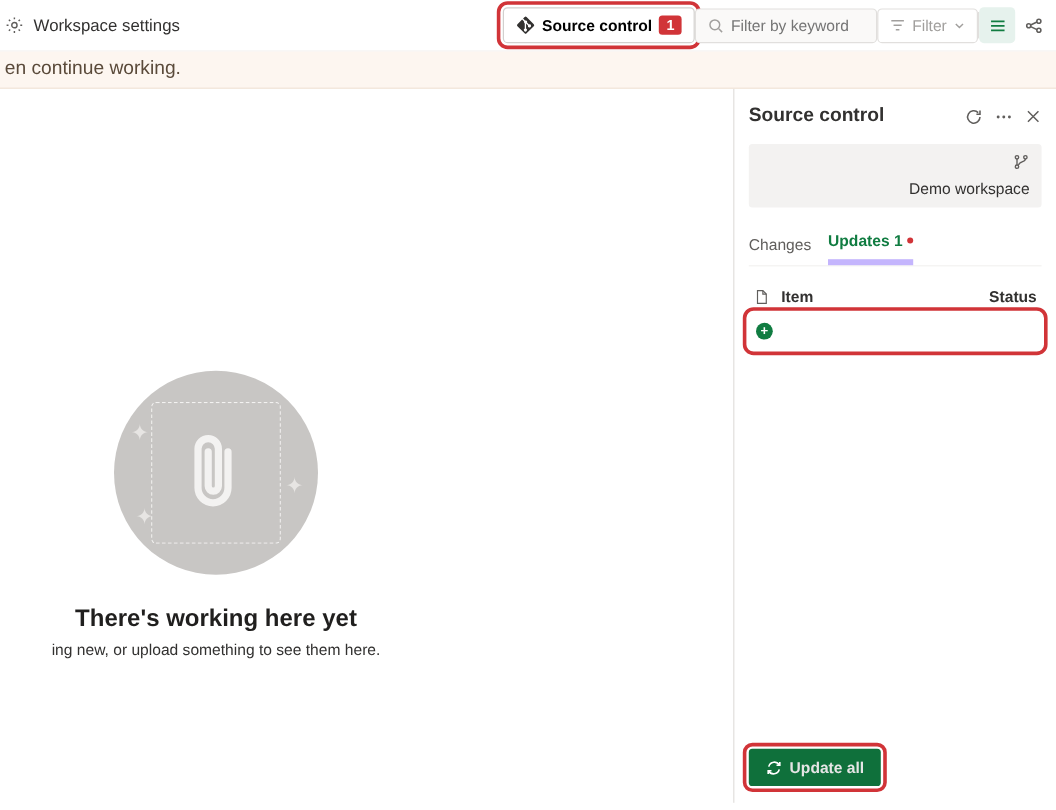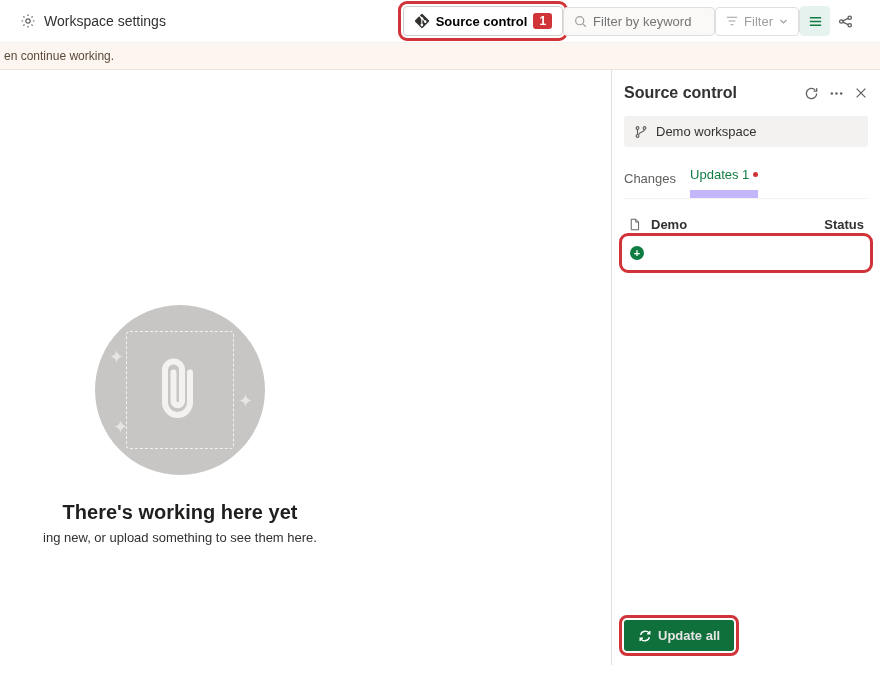--- a/index.html
+++ b/index.html
@@ -1,55 +1,55 @@
 <!DOCTYPE html>
 <html><head>
   <meta charset="utf-8">
   <style>
     * { box-sizing: border-box; margin: 0; padding: 0; font-family: 'Segoe UI', -apple-system, sans-serif; }
     body { width: 880px; height: 675px; background: #fff; overflow: hidden; font-size: 13px; color: #323130; }
 
     
-    .topbar { display: flex; align-items: center; padding: 6px 20px; gap: 0; border-bottom: 1px solid #f3f2f1; }
+    .topbar { display: flex; align-items: center; padding: 6px 4px; gap: 0; border-bottom: 1px solid #f3f2f1; }
     .ws-settings { display: flex; align-items: center; gap: 8px; color: #323130; font-size: 14px; }
     .topbar-spacer { flex: 1; }
     .src-btn { display: flex; align-items: center; gap: 6px; border: 1px solid #d2d0ce; background: #fff; padding: 6px 10px; border-radius: 4px; cursor: pointer; font-size: 13px; font-weight: 600;}
     .badge-red { background: #d13438; color: #fff; font-weight: 700; border-radius: 3px; padding: 1px 6px; font-size: 12px; }
     .highlight-red { outline: 3px solid #d13438; outline-offset: 2px; border-radius: 4px; }
     .filter-input { display: flex; align-items: center; gap: 6px; border: 1px solid #e1dfdd; background: #faf9f8; padding: 6px 10px; border-radius: 4px; color: #a19f9d; width: 152px; }
     .filter-input input { border: none; background: transparent; outline: none; width: 100%; color: #605e5c; font-size: 13px;}
     .filter-btn { display: flex; align-items: center; gap: 6px; border: 1px solid #e1dfdd; background: #fff; padding: 6px 10px; border-radius: 4px; cursor: pointer; color: #a19f9d; font-size: 13px;}
     .divider-v { width: 1px; height: 22px; background: #e1dfdd; }
     .iconbtn { width: 30px; height: 30px; display: flex; align-items: center; justify-content: center; border-radius: 4px; cursor: pointer; }
     .iconbtn.active { background: #e6f2ed; }
     
     
-    .warn-strip { background: #fdf6f0; padding: 6px 4px; font-size: 12px; color: #5a4a3a; border-bottom: 1px solid #f0e4d8; }
+    .warn-strip { background: #fdf6f0; padding: 6px 4px; font-size: 16px; color: #5a4a3a; border-bottom: 1px solid #f0e4d8; }
 
     
     .main { display: flex; height: calc(100% - 80px); }
     .left { flex: 1; border-right: 1px solid #e1dfdd; position: relative; }
     .right { width: 268px; padding: 14px 12px; display: flex; flex-direction: column; }
 
     
     .empty { position: absolute; left: 0; bottom: 120px; display: flex; flex-direction: column; align-items: center; width: 360px; text-align: center;}
     .empty .circle { width: 170px; height: 170px; border-radius: 50%; background: #c8c6c4; display: flex; align-items: center; justify-content: center; position: relative; }
     .empty .dashbox { width: 108px; height: 118px; border: 1.5px dashed #f3f2f1; border-radius: 4px; display: flex; align-items: center; justify-content: center; position: relative;}
     .empty h2 { margin-top: 26px; font-size: 20px; font-weight: 600; color: #201f1e; }
     .empty p { margin-top: 6px; font-size: 13px; color: #323130; }
     .sparkle { position: absolute; color: #e7e5e3; font-size: 18px; }
 
     
     .panel-head { display: flex; align-items: center; justify-content: space-between; margin-bottom: 14px;}
     .panel-head h3 { font-size: 16px; font-weight: 600; }
     .panel-head-icons { display: flex; gap: 10px; align-items: center; }
-    .ws-selector { background: #f3f2f1; padding: 8px 10px; display: flex; align-items: flex-end; gap: 8px; border-radius: 3px; cursor: pointer; font-size: 13px; color: #323130; margin-bottom: 14px;}
+    .ws-selector { background: #f3f2f1; padding: 8px 10px; display: flex; align-items: flex-end; gap: 8px; border-radius: 3px; cursor: pointer; font-size: 13px; color: #323130; margin-bottom: 14px; flex-direction: column;}
     .tabs { display: flex; gap: 14px; border-bottom: 1px solid #f3f2f1; margin-bottom: 12px;}
     .tab { padding: 6px 0 8px 0; font-size: 13px; color: #605e5c; cursor: pointer; display: flex; align-items: center; gap: 4px;}
-    .tab.active { color: #107c41; border-bottom: 8px solid #c4b5fd; font-weight: 400;}
+    .tab.active { color: #107c41; border-bottom: 5px solid #c4b5fd; font-weight: 700;}
     .dot-red { width: 5px; height: 5px; background: #d13438; border-radius: 50%; }
     .list-header { display: flex; align-items: center; padding: 6px 4px; gap: 10px; font-weight: 600; font-size: 13px;}
     .list-header .col-item { flex: 1; }
     .list-header .col-status { }
     .list-row { display: flex; align-items: center; padding: 8px 6px; gap: 10px; font-size: 13px; }
     .list-row .col-item { flex: 1; display: flex; align-items: center; gap: 8px;}
     .status-add { width: 14px; height: 14px; background: #107c41; border-radius: 50%; display: flex; align-items: center; justify-content: center;}
     .status-add::after { content: '+'; color: #fff; font-size: 11px; line-height: 1; font-weight: bold;}
     .right-spacer { flex: 1; }
     .update-all-btn { align-self: flex-start; background: #0f703b; color: #e5e5e5; border: none; padding: 8px 14px; border-radius: 3px; font-size: 13px; font-weight: 600; display: flex; align-items: center; gap: 6px; cursor: pointer; }
@@ -191,21 +191,21 @@
       </div>
     </div>
 
     <div class="list-header">
       <span class="ico">
         <svg width="13" height="13" viewBox="0 0 16 16" fill="none" stroke="#605e5c" stroke-width="1.2">
             <path d="M4 1.5h5.5L13 5v9.5H4Z"></path>
             <path d="M9.5 1.5V5H13"></path>
           </svg>
       </span>
-      <span class="col-item">Demo</span>
+      <span class="col-item">Item</span>
       <span class="col-status">Status</span>
     </div>
 
     <div class="list-row highlight-red">
       <span class="status-add"></span>
     </div>
 
     <div class="right-spacer"></div>
 
     <button class="update-all-btn highlight-red">

